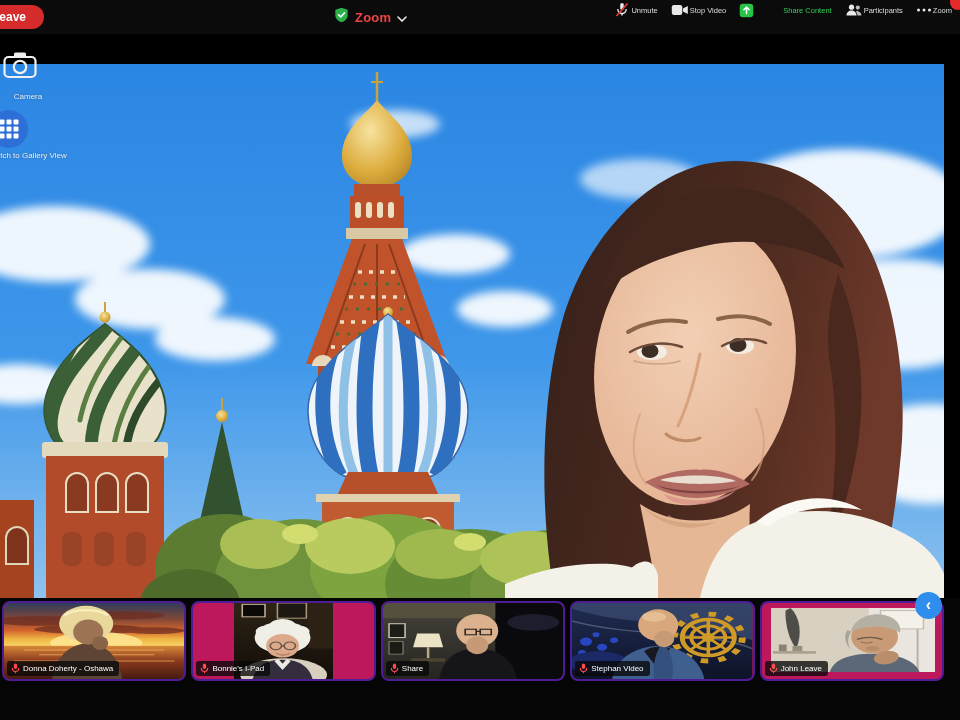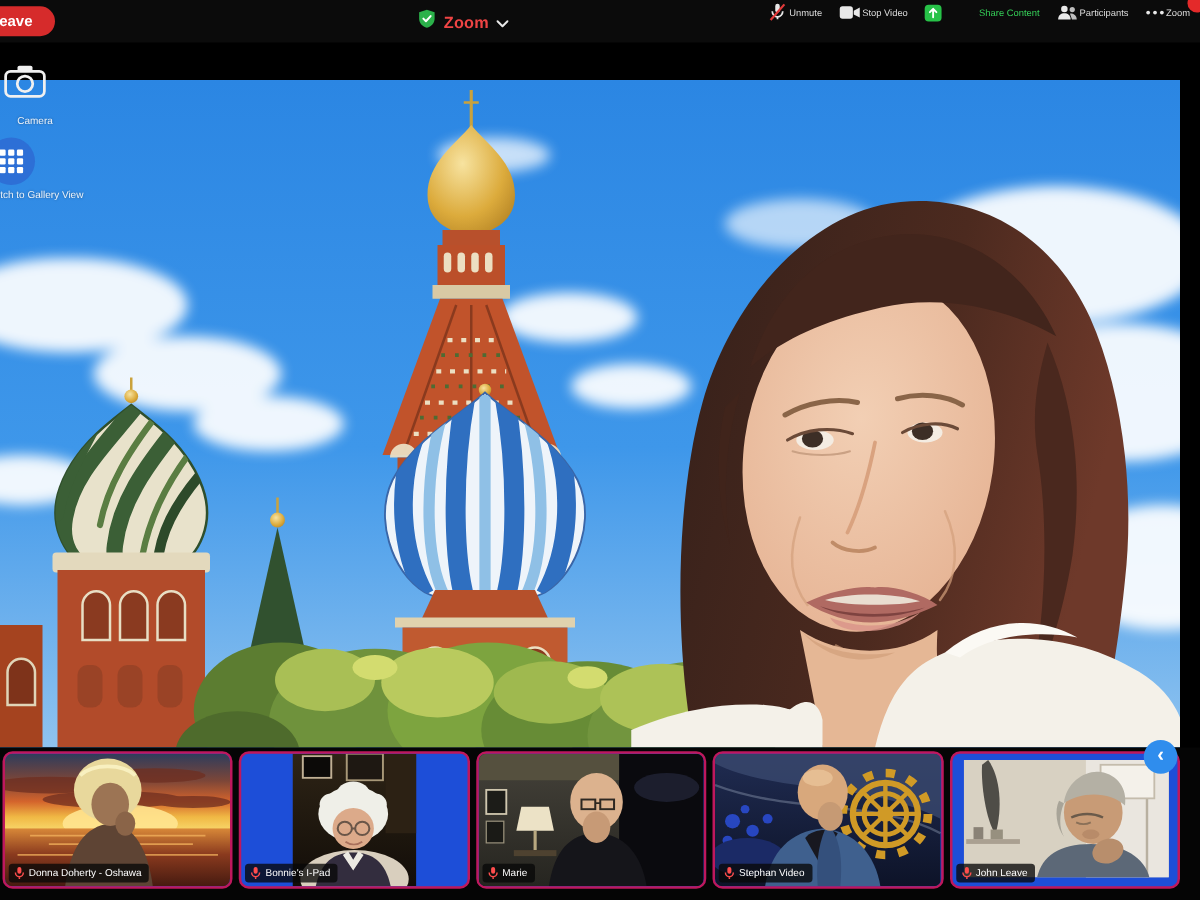--- a/index.html
+++ b/index.html
@@ -23,21 +23,21 @@
   .stage svg{display:block;width:100%;height:100%;}
   
   .cam-btn{position:absolute;left:3px;top:50px;width:34px;height:30px;z-index:31;}
   .cam-label{position:absolute;left:-4px;top:92px;width:64px;text-align:center;font-size:8px;color:#eaf2fb;z-index:31;text-shadow:0 0 2px rgba(0,0,0,.4);}
   .grid-btn{position:absolute;left:-10px;top:110px;width:38px;height:38px;border-radius:50%;background:#2d6fd6;z-index:31;
             display:flex;align-items:center;justify-content:center;}
   .grid-label{position:absolute;left:-16px;top:151px;width:86px;text-align:center;font-size:8px;line-height:10px;color:#eaf2fb;z-index:31;text-shadow:0 0 2px rgba(0,0,0,.4);}
   
   .strip{position:absolute;left:0;top:598px;width:960px;height:122px;background:#050505;
          display:flex;gap:5px;padding:3px 16px 0 2px;z-index:20;}
-  .tile{flex:1;height:110px;border:2px solid #be185d;border-radius:8px;overflow:hidden;position:relative;background:#1d4ed8;}
+  .tile{flex:1;height:80px;border:2px solid #4c1d95;border-radius:8px;overflow:hidden;position:relative;background:#be185d;}
   .tile svg{display:block;width:100%;height:100%;}
   .t2inner{position:absolute;left:22.5%;top:0;width:55%;height:100%;}
   .t5inner{position:absolute;left:5%;right:4%;top:5px;bottom:7px;}
   .pill{position:absolute;left:3px;bottom:3px;display:flex;align-items:center;gap:3px;
         background:rgba(8,8,8,.78);border-radius:3px;padding:2px 6px 2px 4px;z-index:5;}
   .pill span{font-size:8px;color:#fff;white-space:nowrap;}
   .scroll-btn{position:absolute;left:915px;top:592px;width:27px;height:27px;border-radius:50%;
               background:#2f8ded;color:#fff;display:flex;align-items:center;justify-content:center;
               font-size:16px;font-weight:bold;z-index:40;padding-bottom:2px;}
 </style>
@@ -456,21 +456,21 @@
         <rect x="97" y="38" width="11" height="8" fill="none" stroke="#2e2822" stroke-width="1.6"></rect>
         <line x1="93" y1="41" x2="97" y2="41" stroke="#2e2822" stroke-width="1.6"></line>
         <ellipse cx="94" cy="61" rx="11" ry="13" fill="#c79a76"></ellipse>
       </svg>
       <div class="pill">
         <svg width="9" height="11" viewBox="0 0 10 12">
             <rect x="3.2" y="0.5" width="3.6" height="6" rx="1.8" fill="#ff4d4d"></rect>
             <path d="M1.5,5.5 a3.5,3.8 0 0 0 7,0" fill="none" stroke="#ff4d4d" stroke-width="1.3"></path>
             <line x1="5" y1="9.6" x2="5" y2="11.3" stroke="#ff4d4d" stroke-width="1.3"></line>
           </svg>
-        <span>Marie</span>
+        <span>Share</span>
       </div>
     </div>
 
     <div class="tile">
       <svg viewBox="0 0 180 110" preserveAspectRatio="none">
         <defs>
             <linearGradient id="t4bg" x1="0" y1="0" x2="0" y2="1">
               <stop offset="0" stop-color="#202c52"></stop>
               <stop offset="1" stop-color="#0d1328"></stop>
             </linearGradient>

